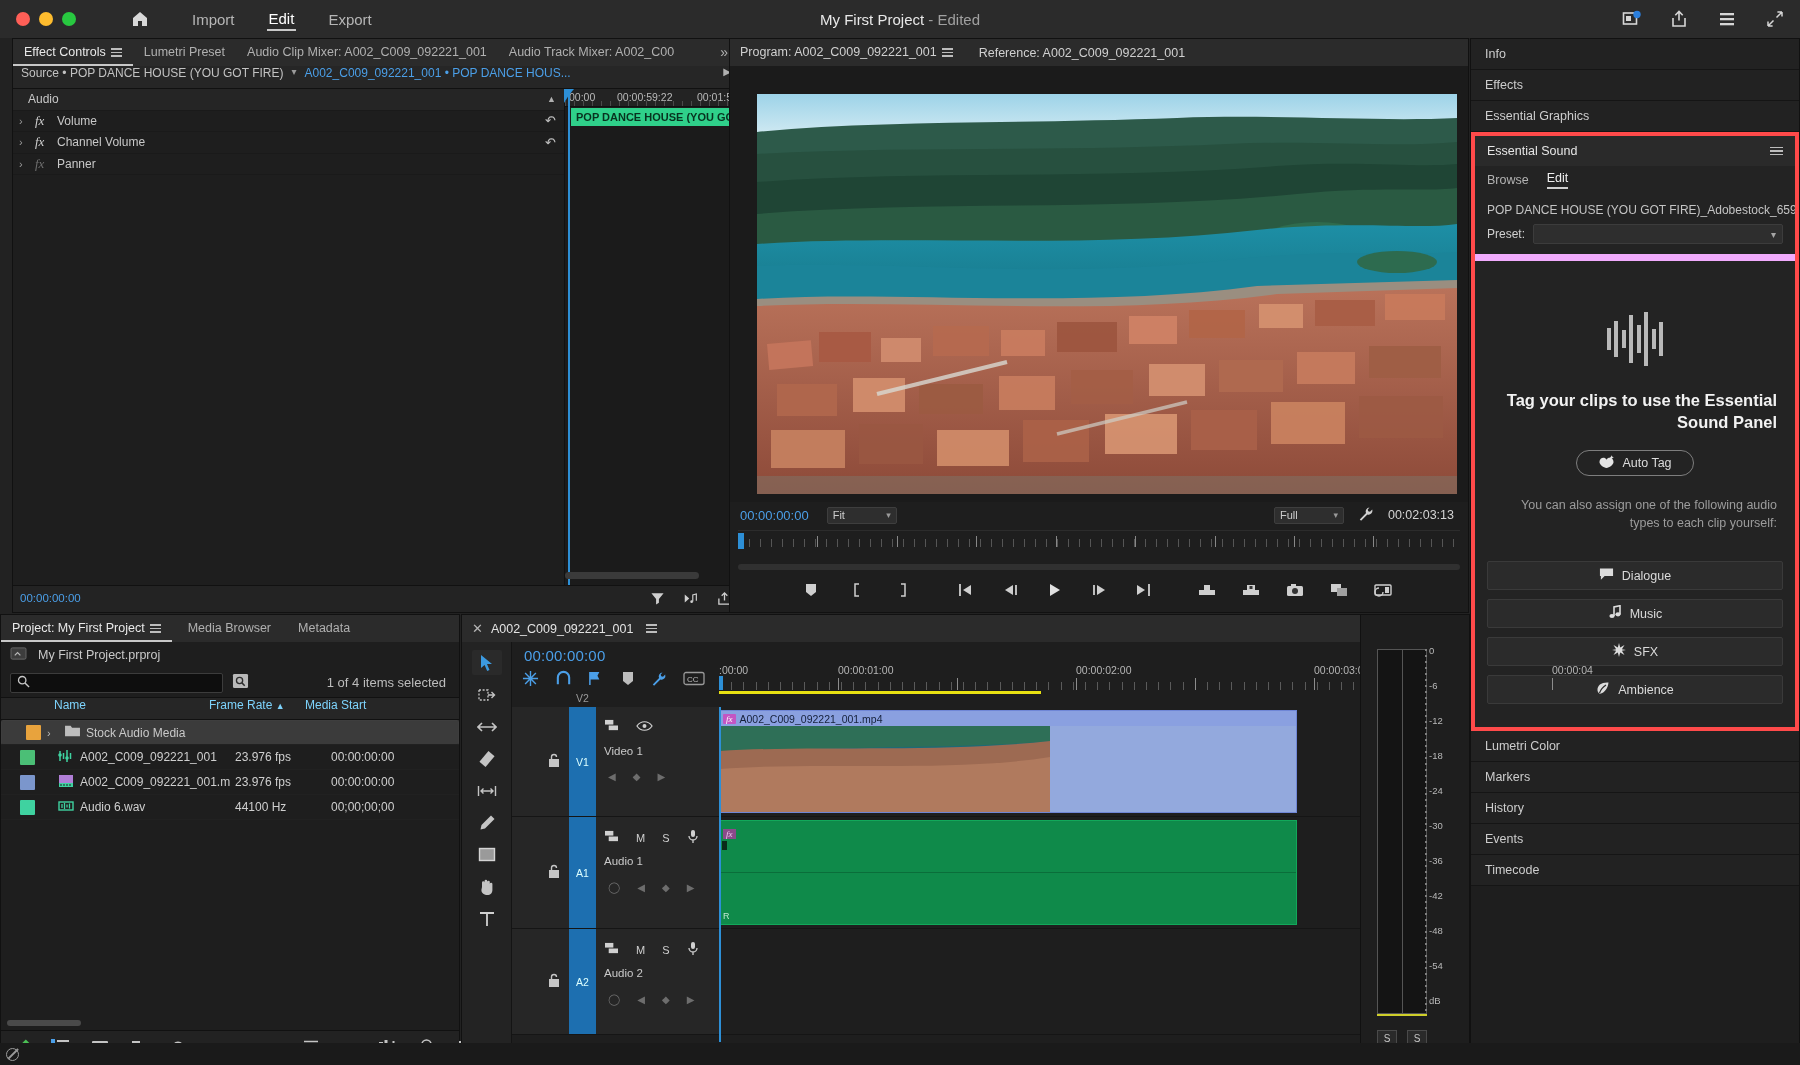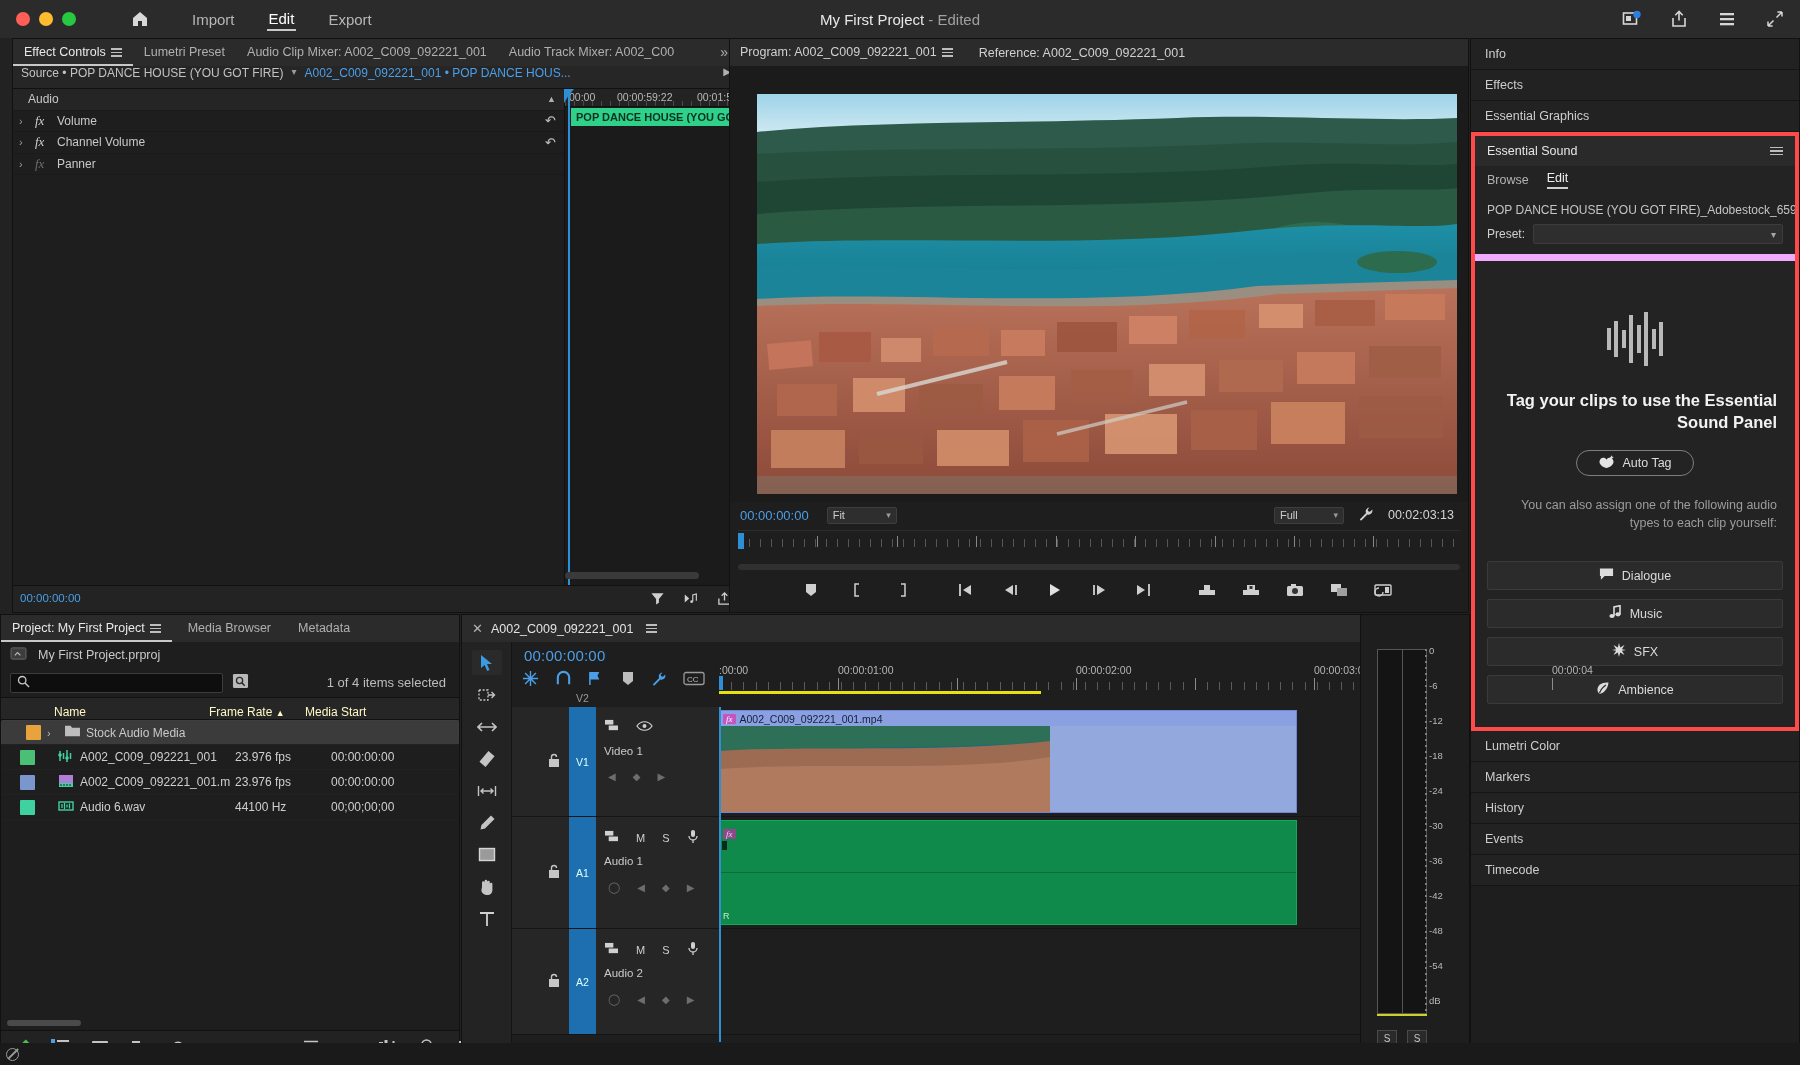--- a/index.html
+++ b/index.html
@@ -112,21 +112,21 @@
   .tbx{ height:29px; background:#2b2b2b; border:1px solid #3a3a3a; border-radius:2px; margin-bottom:9px;
     display:flex; align-items:center; justify-content:center; gap:8px; font-size:12.5px; color:#dadada;}
 
   
   #project{ left:0; top:614px; width:460px; height:451px; background:#1e1e1e;}
   .pr-file{ height:26px; display:flex; align-items:center; padding:0 9px; gap:11px; font-size:12.5px; color:#c9c9c9;}
   .pr-search{ height:29px; display:flex; align-items:center; padding:0 9px; gap:9px;}
   .pr-search .inp{ width:213px; height:20px; background:#0e0e0e; border:1px solid #3c3c3c; border-radius:2px;
     display:flex; align-items:center; padding:0 6px; gap:5px; font-size:11.5px; color:#777;}
   .pr-search .cnt{ margin-left:auto; font-size:13px; color:#bdbdbd; padding-right:4px;}
-  .pr-thead{ height:23px; background:#262626; display:flex; align-items:flex-end; font-size:12px; color:#fef9c3;
+  .pr-thead{ height:23px; background:#262626; display:flex; align-items:flex-start; font-size:12px; color:#7dd3fc;
     border-top:1px solid #111; border-bottom:1px solid #111;}
   .pr-row{ height:25px; display:flex; align-items:center; font-size:12px; color:#cfcfcf; border-bottom:1px solid #212121;}
   .pr-row.sel{ background:#3b3b3b;}
   .sw{ width:15px; height:15px; margin-left:19px; border-radius:1px;}
   .c-name{ width:155px; padding-left:9px; overflow:hidden; white-space:nowrap;}
   .c-fps{ width:96px;} .c-ms{ width:100px;}
   .pr-foot{ position:absolute; left:0; right:0; bottom:0; height:34px; background:#222; border-top:1px solid #111;
     display:flex; align-items:center; }
   .pr-hscroll{ position:absolute; left:6px; bottom:38px; width:74px; height:6px; background:#4a4a4a; border-radius:3px;}
 

